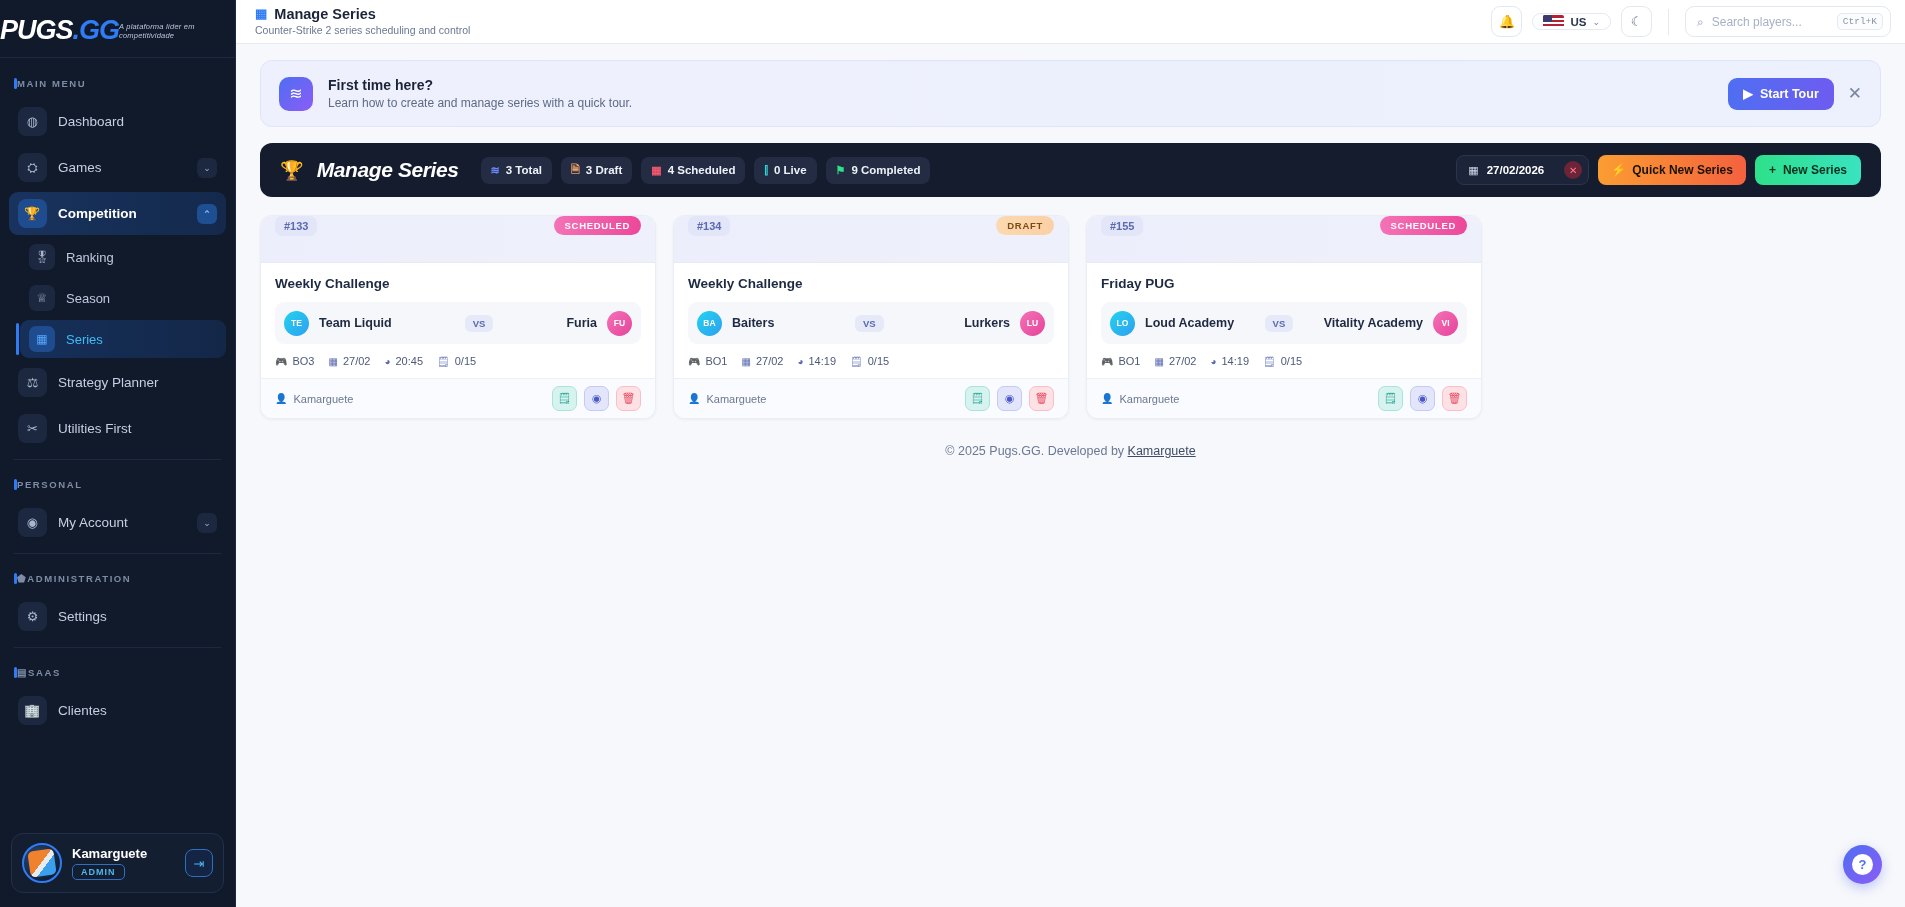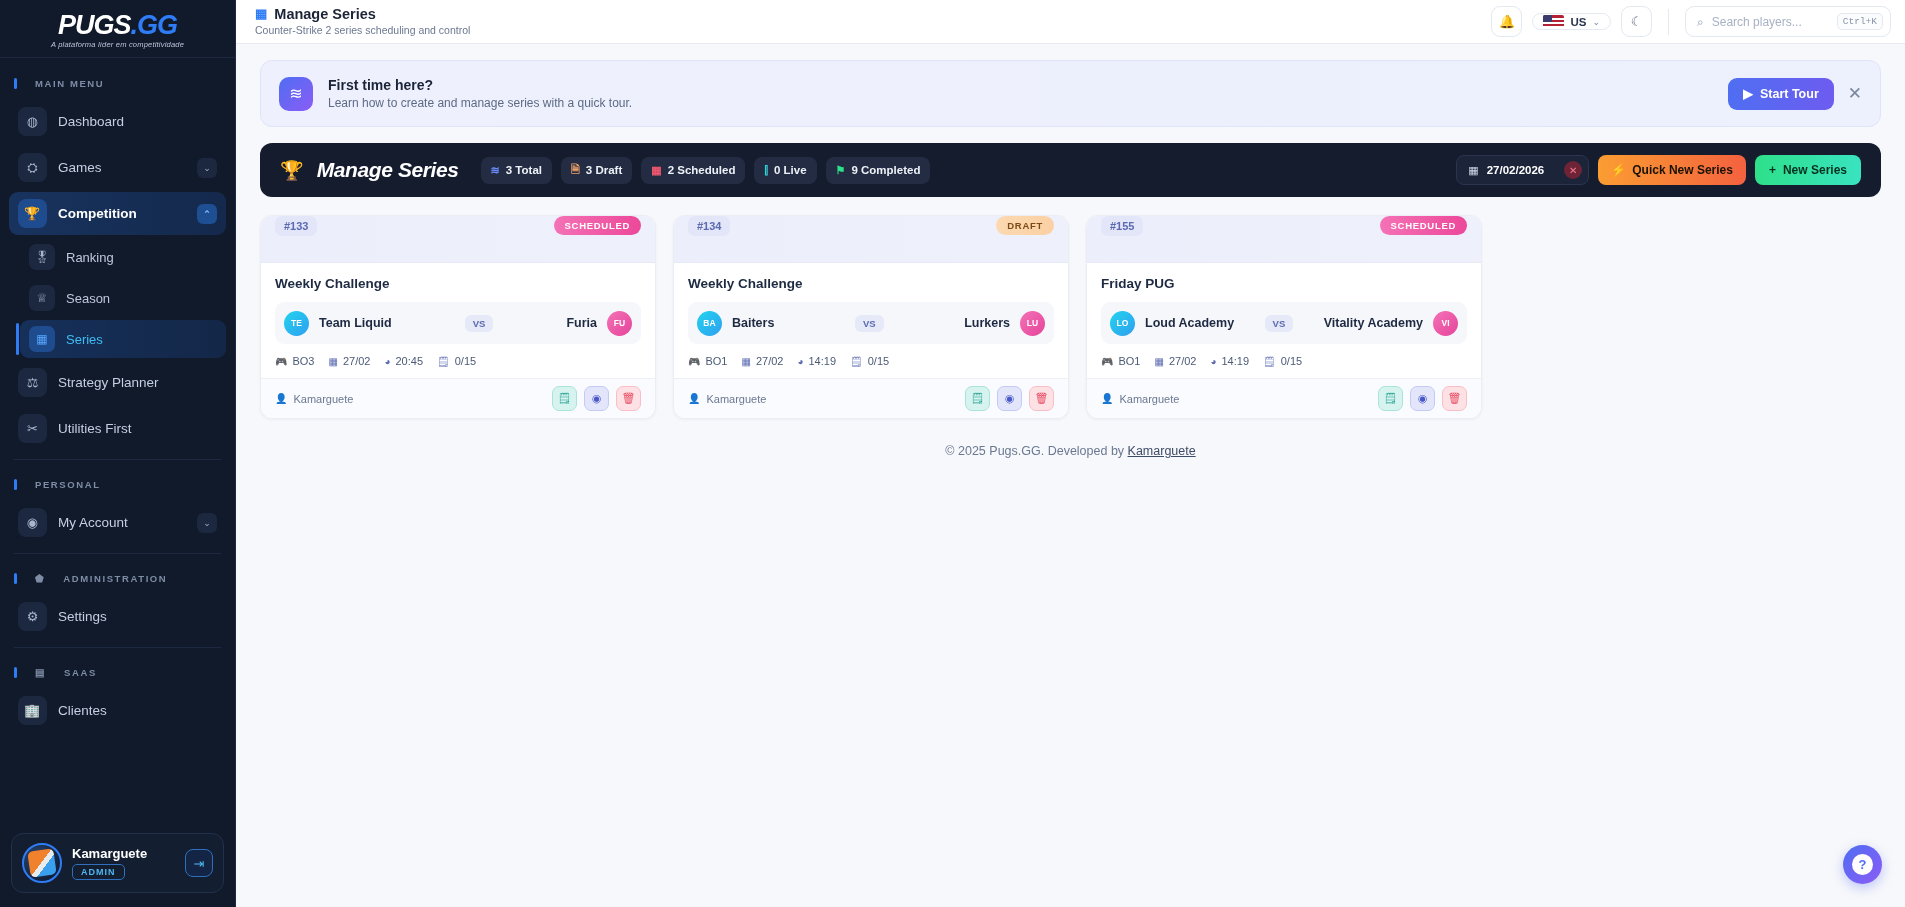--- a/index.html
+++ b/index.html
@@ -13,38 +13,38 @@
 
   
   .sidebar {
     width: 236px; height: 907px; flex: 0 0 236px;
     background: #111a2b;
     border-right: 1px solid #1d2942;
     display: flex; flex-direction: column;
     position: relative;
   }
   .logo-wrap {
-    height: 58px; display: flex; flex-direction: column;
+    height: 58px; display: flex; flex-direction: row;
     align-items: center; justify-content: center;
     border-bottom: 1px solid #1d2942;
     padding-top: 4px;
   }
   .logo-text {
     font-size: 27px; font-weight: bold; letter-spacing: -1px;
     font-style: italic;
     color: #ffffff; line-height: 1;
   }
   .logo-text .gg { color: #2f7df6; }
   .logo-sub {
     font-size: 7.5px; color: #b9c6dc; font-style: italic;
     margin-top: 1px; letter-spacing: .2px;
   }
   .nav { flex: 1 1 auto; overflow: hidden; padding-top: 10px; }
   .nav-section {
-    display: flex; align-items: center; gap: 18px;
+    display: flex; align-items: center; gap: 0;
     padding: 10px 0 8px 14px;
     font-size: 9.5px; letter-spacing: 1.6px; font-weight: bold;
     color: #7e8ca6; text-transform: uppercase;
   }
   .nav-section .bar { width: 3px; height: 11px; background: #2f7df6; border-radius: 2px; }
   .nav-section .sec-ico { font-size: 10px; color: #7e8ca6; }
   .nav-item {
     display: flex; align-items: center; gap: 11px;
     margin: 3px 9px; padding: 7px 9px;
     border-radius: 9px; cursor: pointer; position: relative;
@@ -462,21 +462,21 @@
             <div class="stat">
               <span class="si" style="color:#6b8afd">≋</span>
               <span>3 Total</span>
             </div>
             <div class="stat">
               <span class="si" style="color:#f0a36a">🗎</span>
               <span>3 Draft</span>
             </div>
             <div class="stat">
               <span class="si" style="color:#f2596f">▦</span>
-              <span>2 Scheduled</span>
+              <span>4 Scheduled</span>
             </div>
             <div class="stat">
               <span class="si" style="color:#2fd6d6">⫿</span>
               <span>0 Live</span>
             </div>
             <div class="stat">
               <span class="si" style="color:#2ee08a">⚑</span>
               <span>9 Completed</span>
             </div>
           </div>

